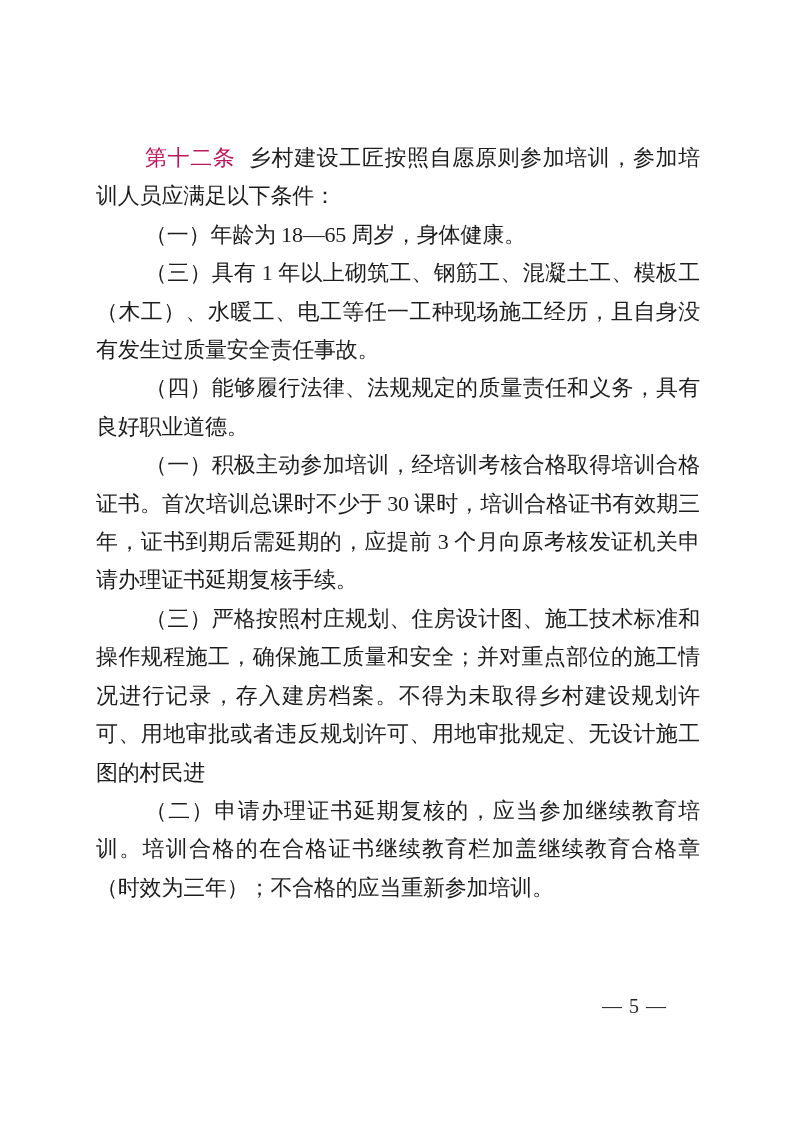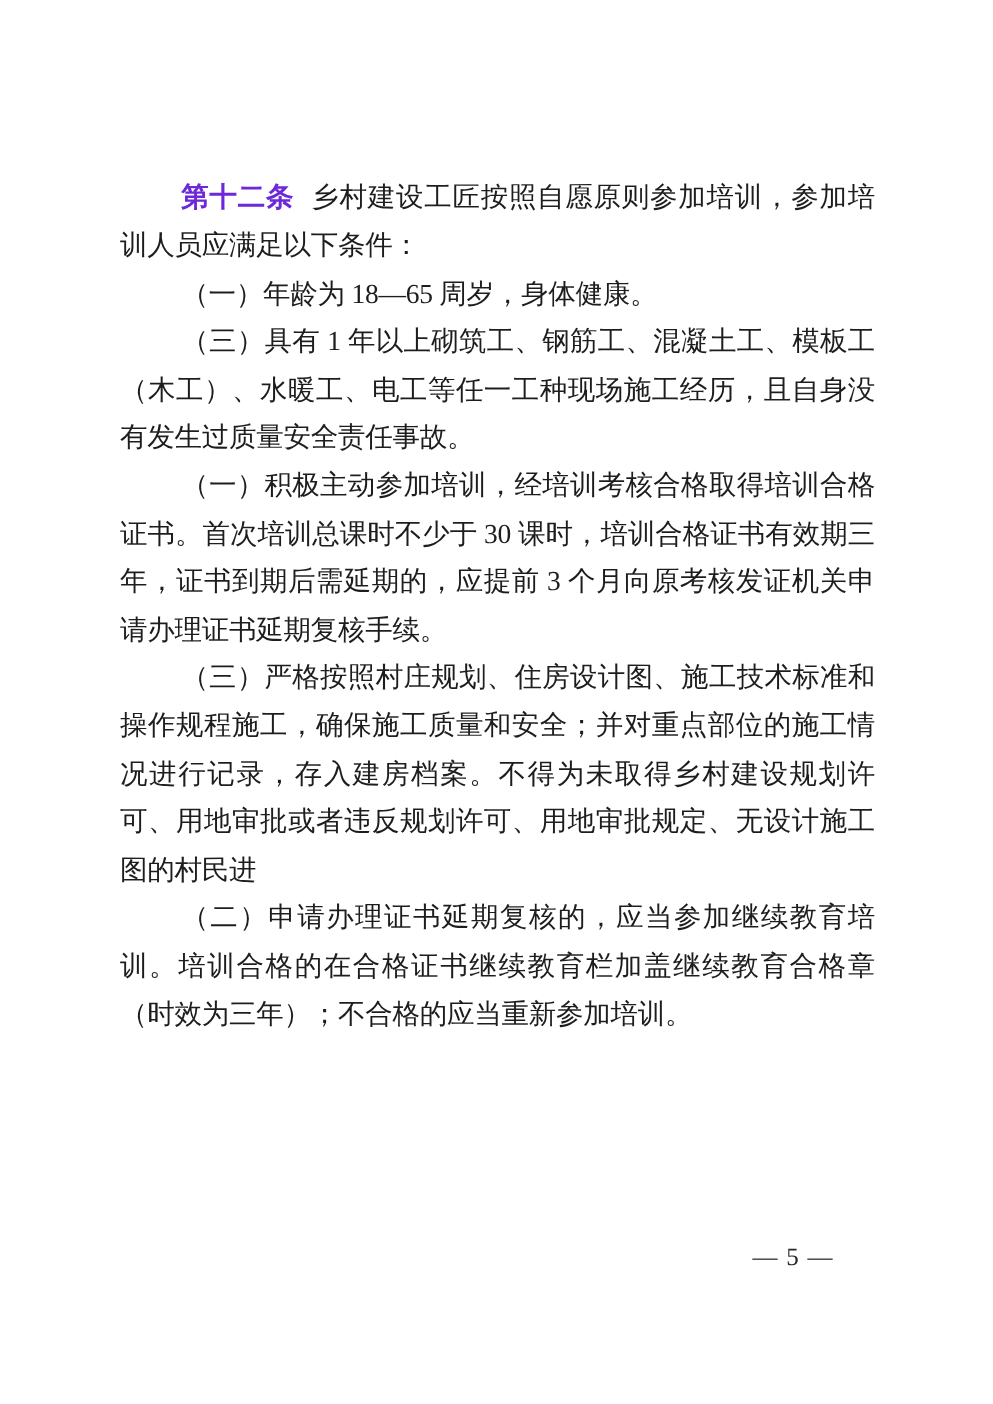--- a/index.html
+++ b/index.html
@@ -30,22 +30,22 @@
     letter-spacing: -0.2px;
     text-align: justify;
     text-justify: inter-ideograph;
   }
   .para {
     margin: 0;
     text-indent: 49px;
     text-align-last: left;
   }
   .term {
-    font-weight: bold;
-    color: #6d28d9;
+    font-weight: normal;
+    color: #be185d;
     margin-right: 0.62em;
   }
   .footer {
     position: absolute;
     top: 994px;
     right: 127px;
     font-size: 20px;
     line-height: 24px;
     color: #262626;
     letter-spacing: 1px;
@@ -58,20 +58,21 @@
 <div class="page">
   <div class="content">
 
     <p class="para"><span class="term">第十二条</span><span>乡村建设工匠按照自愿原则参加培训，参加培训人员应满足以下条件：</span></p>
 
     <p class="para"><span>（一）年龄为 18—65 周岁，身体健康。</span></p>
 
 
     <p class="para"><span>（三）具有 1 年以上砌筑工、钢筋工、混凝土工、模板工（木工）、水暖工、电工等任一工种现场施工经历，且自身没有发生过质量安全责任事故。</span></p>
 
+    <p class="para"><span>（四）能够履行法律、法规规定的质量责任和义务，具有良好职业道德。</span></p>
 
 
     <p class="para"><span>（一）积极主动参加培训，经培训考核合格取得培训合格证书。首次培训总课时不少于 30 课时，培训合格证书有效期三年，证书到期后需延期的，应提前 3 个月向原考核发证机关申请办理证书延期复核手续。</span></p>
 
     <p class="para"><span>（三）严格按照村庄规划、住房设计图、施工技术标准和操作规程施工，确保施工质量和安全；并对重点部位的施工情况进行记录，存入建房档案。不得为未取得乡村建设规划许可、用地审批或者违反规划许可、用地审批规定、无设计施工图的村民进</span></p>
 
     <p class="para"><span>（二）申请办理证书延期复核的，应当参加继续教育培训。培训合格的在合格证书继续教育栏加盖继续教育合格章（时效为三年）；不合格的应当重新参加培训。</span></p>
 
   </div>
 

